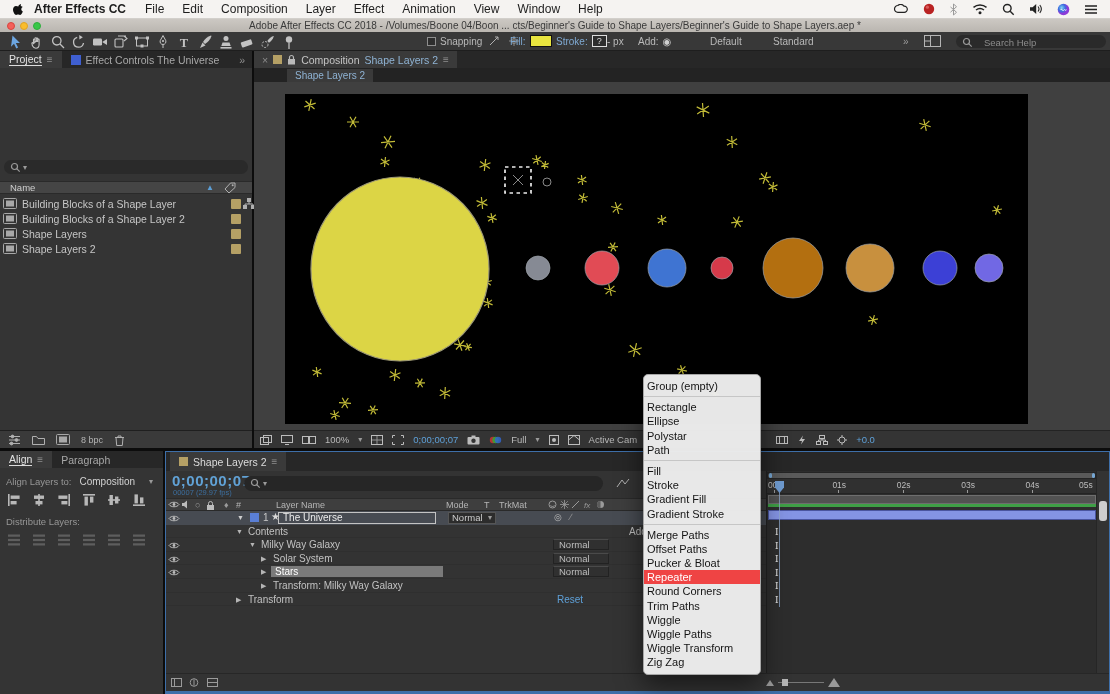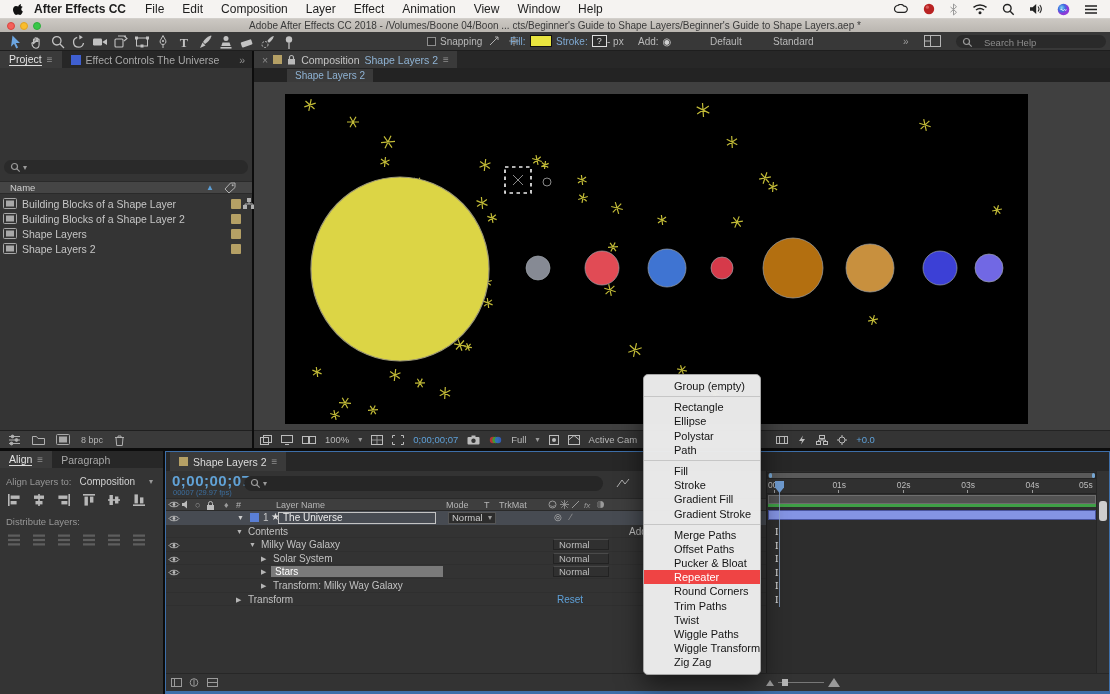--- a/index.html
+++ b/index.html
@@ -99,21 +99,21 @@
 #tl-rightcol{position:absolute;right:0;top:19px;width:13px;height:202px;background:#333;border-left:1px solid #262626}
 #vhandle{position:absolute;left:2px;top:30px;width:8px;height:20px;background:#cdcdcd;border-radius:3px}
 #tl-bottom{position:absolute;left:0;bottom:0;width:100%;height:18px;background:#333;border-top:1px solid #272727;display:flex;align-items:center;gap:7px;padding-left:5px}
 #tl-zoomctl{position:absolute;left:600px;bottom:4px;display:flex;align-items:center;gap:4px}
 .ztri{width:0;height:0;border-left:4px solid transparent;border-right:4px solid transparent;border-bottom:6px solid #9a9a9a}
 .ztri.big{border-left-width:6px;border-right-width:6px;border-bottom-width:9px}
 #ztrack{width:46px;height:1px;background:#777;position:relative}
 #zhandle{position:absolute;left:4px;top:-3px;width:6px;height:7px;background:#b5b5b5}
 
 #shape-menu{position:absolute;left:643px;top:374px;width:118px;background:rgba(236,236,236,.98);border:1px solid #a6a6a6;border-radius:5px;box-shadow:0 10px 26px rgba(0,0,0,.55);padding:4px 0;font-size:11px;color:#141414;z-index:100}
-.menu-item{height:14.2px;line-height:14.2px;padding-left:30px;white-space:nowrap}
+.menu-item{height:14.2px;line-height:14.2px;padding-left:3px;white-space:nowrap}
 .menu-item.selected{background:#ef4444;color:#fff}
 .menu-sep{height:1px;background:#c6c6c6;margin:3px 0}
 .tiny{font-size:8px;color:#9a9a9a}
 </style>
 </head>
 <body>
 
 <div id="menubar">
   <span class="icon" id="apple-slot">
       <svg width="12" height="14" viewBox="0 0 12 14">
@@ -948,17 +948,17 @@
     <div class="menu-item">Stroke</div>
     <div class="menu-item">Gradient Fill</div>
     <div class="menu-item">Gradient Stroke</div>
     <div class="menu-sep"></div>
     <div class="menu-item">Merge Paths</div>
     <div class="menu-item">Offset Paths</div>
     <div class="menu-item">Pucker &amp; Bloat</div>
     <div class="menu-item selected">Repeater</div>
     <div class="menu-item">Round Corners</div>
     <div class="menu-item">Trim Paths</div>
-    <div class="menu-item">Twist</div>
+    <div class="menu-item">Wiggle</div>
     <div class="menu-item">Wiggle Paths</div>
     <div class="menu-item">Wiggle Transform</div>
     <div class="menu-item">Zig Zag</div>
   </div>
 
 </body></html>

